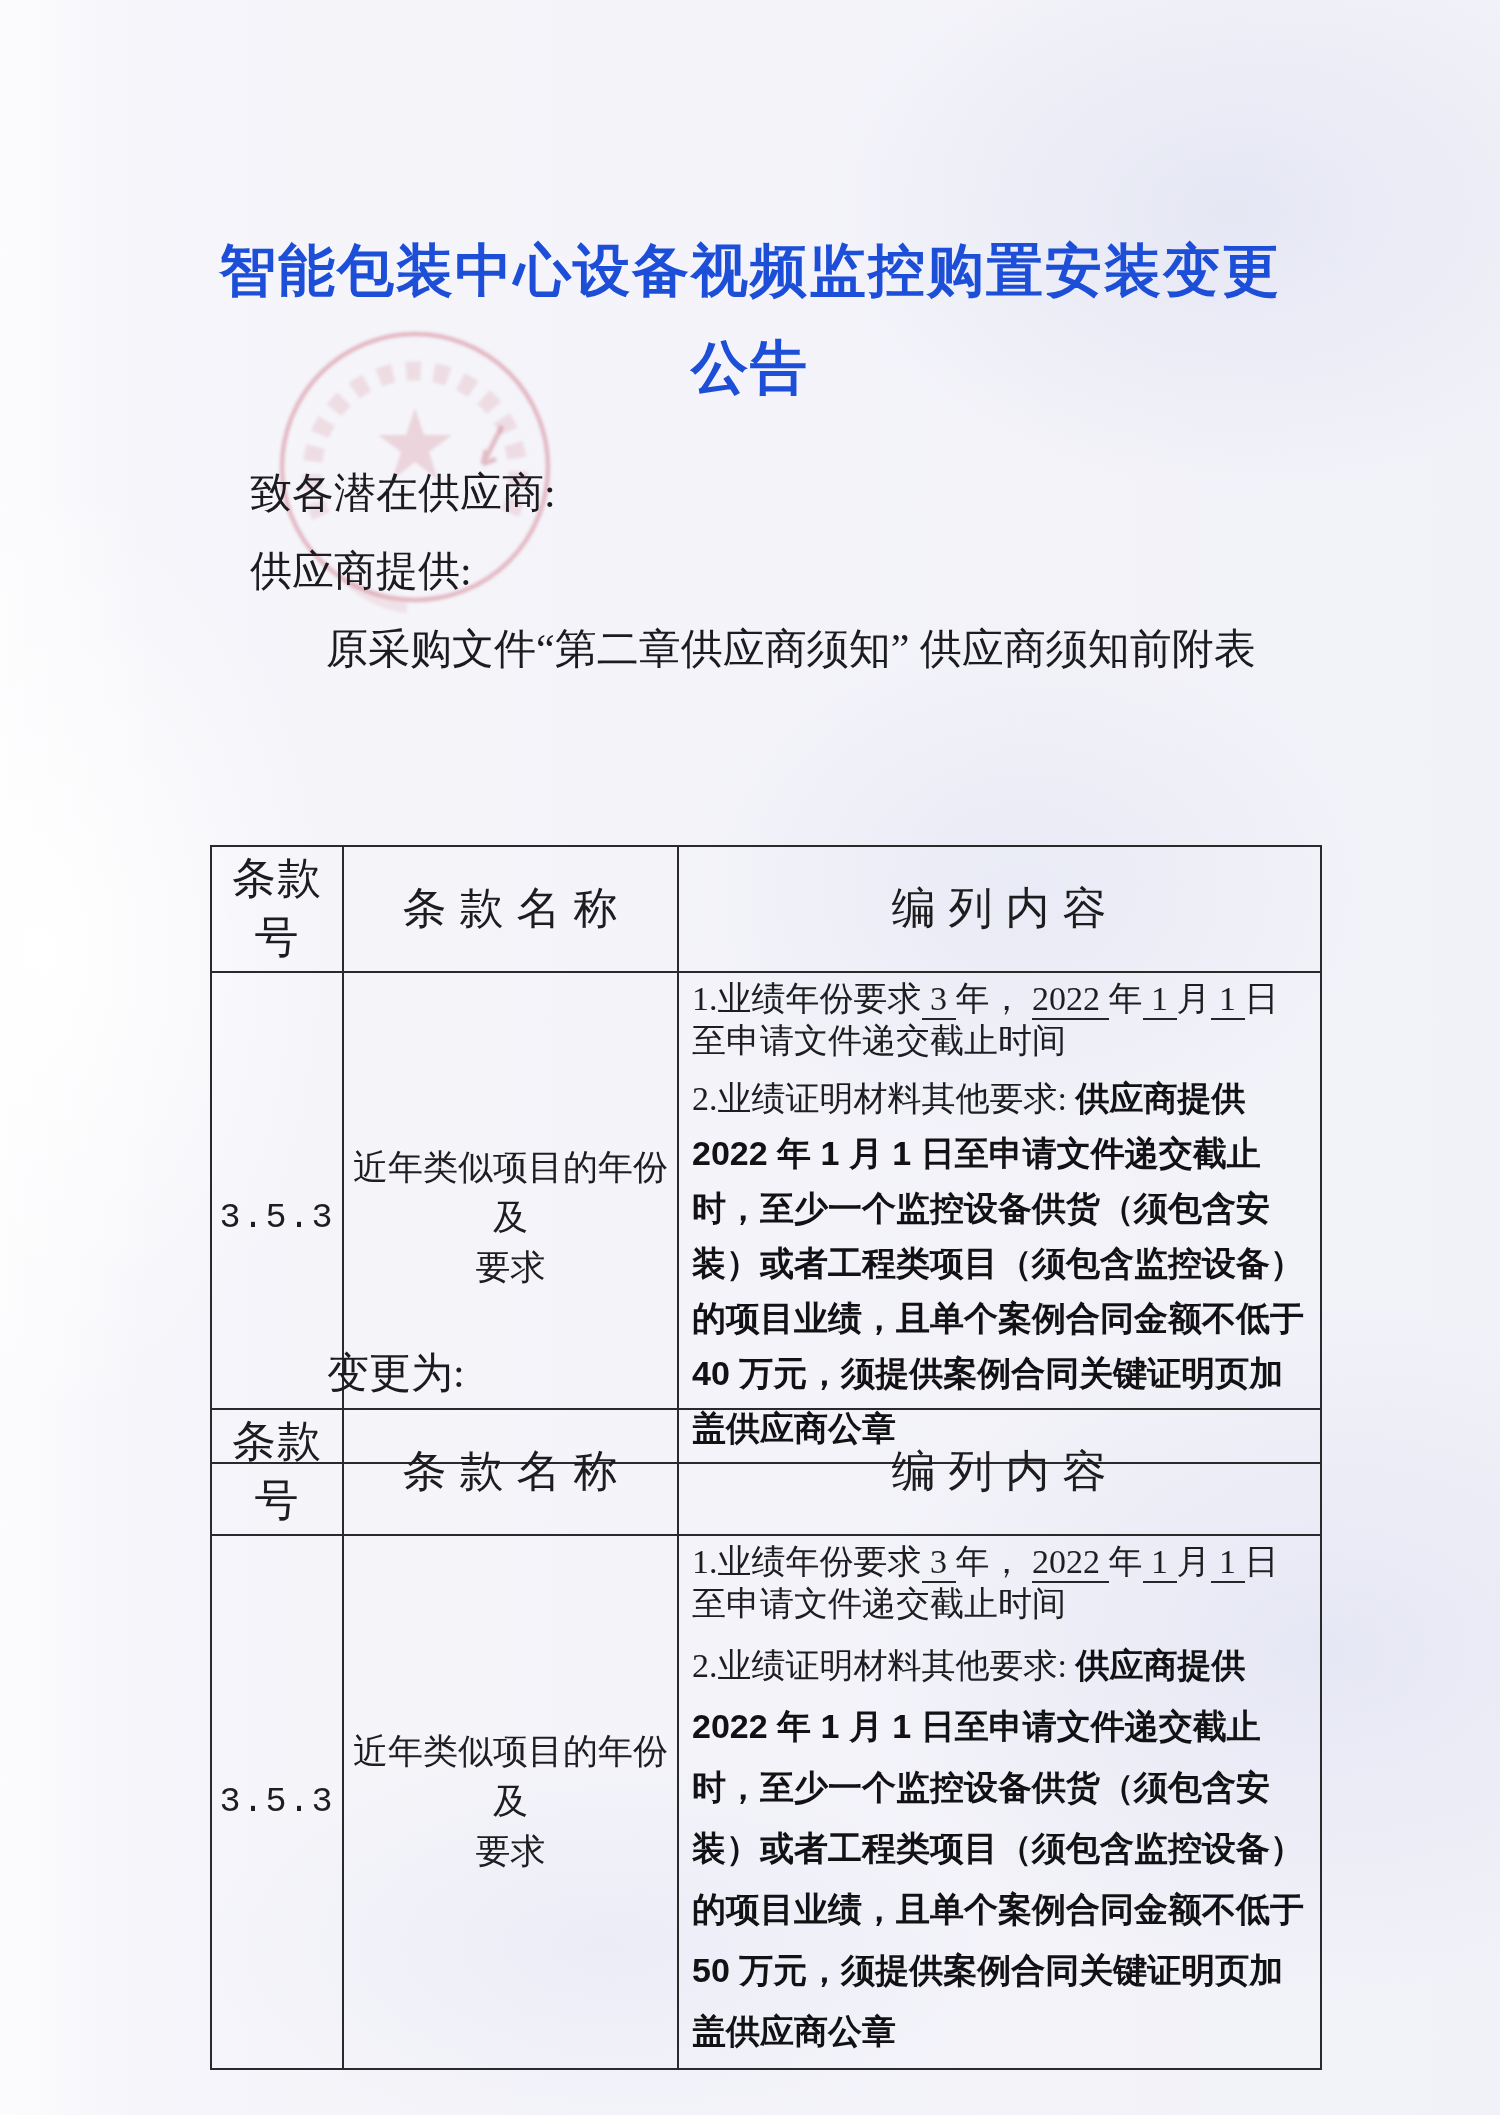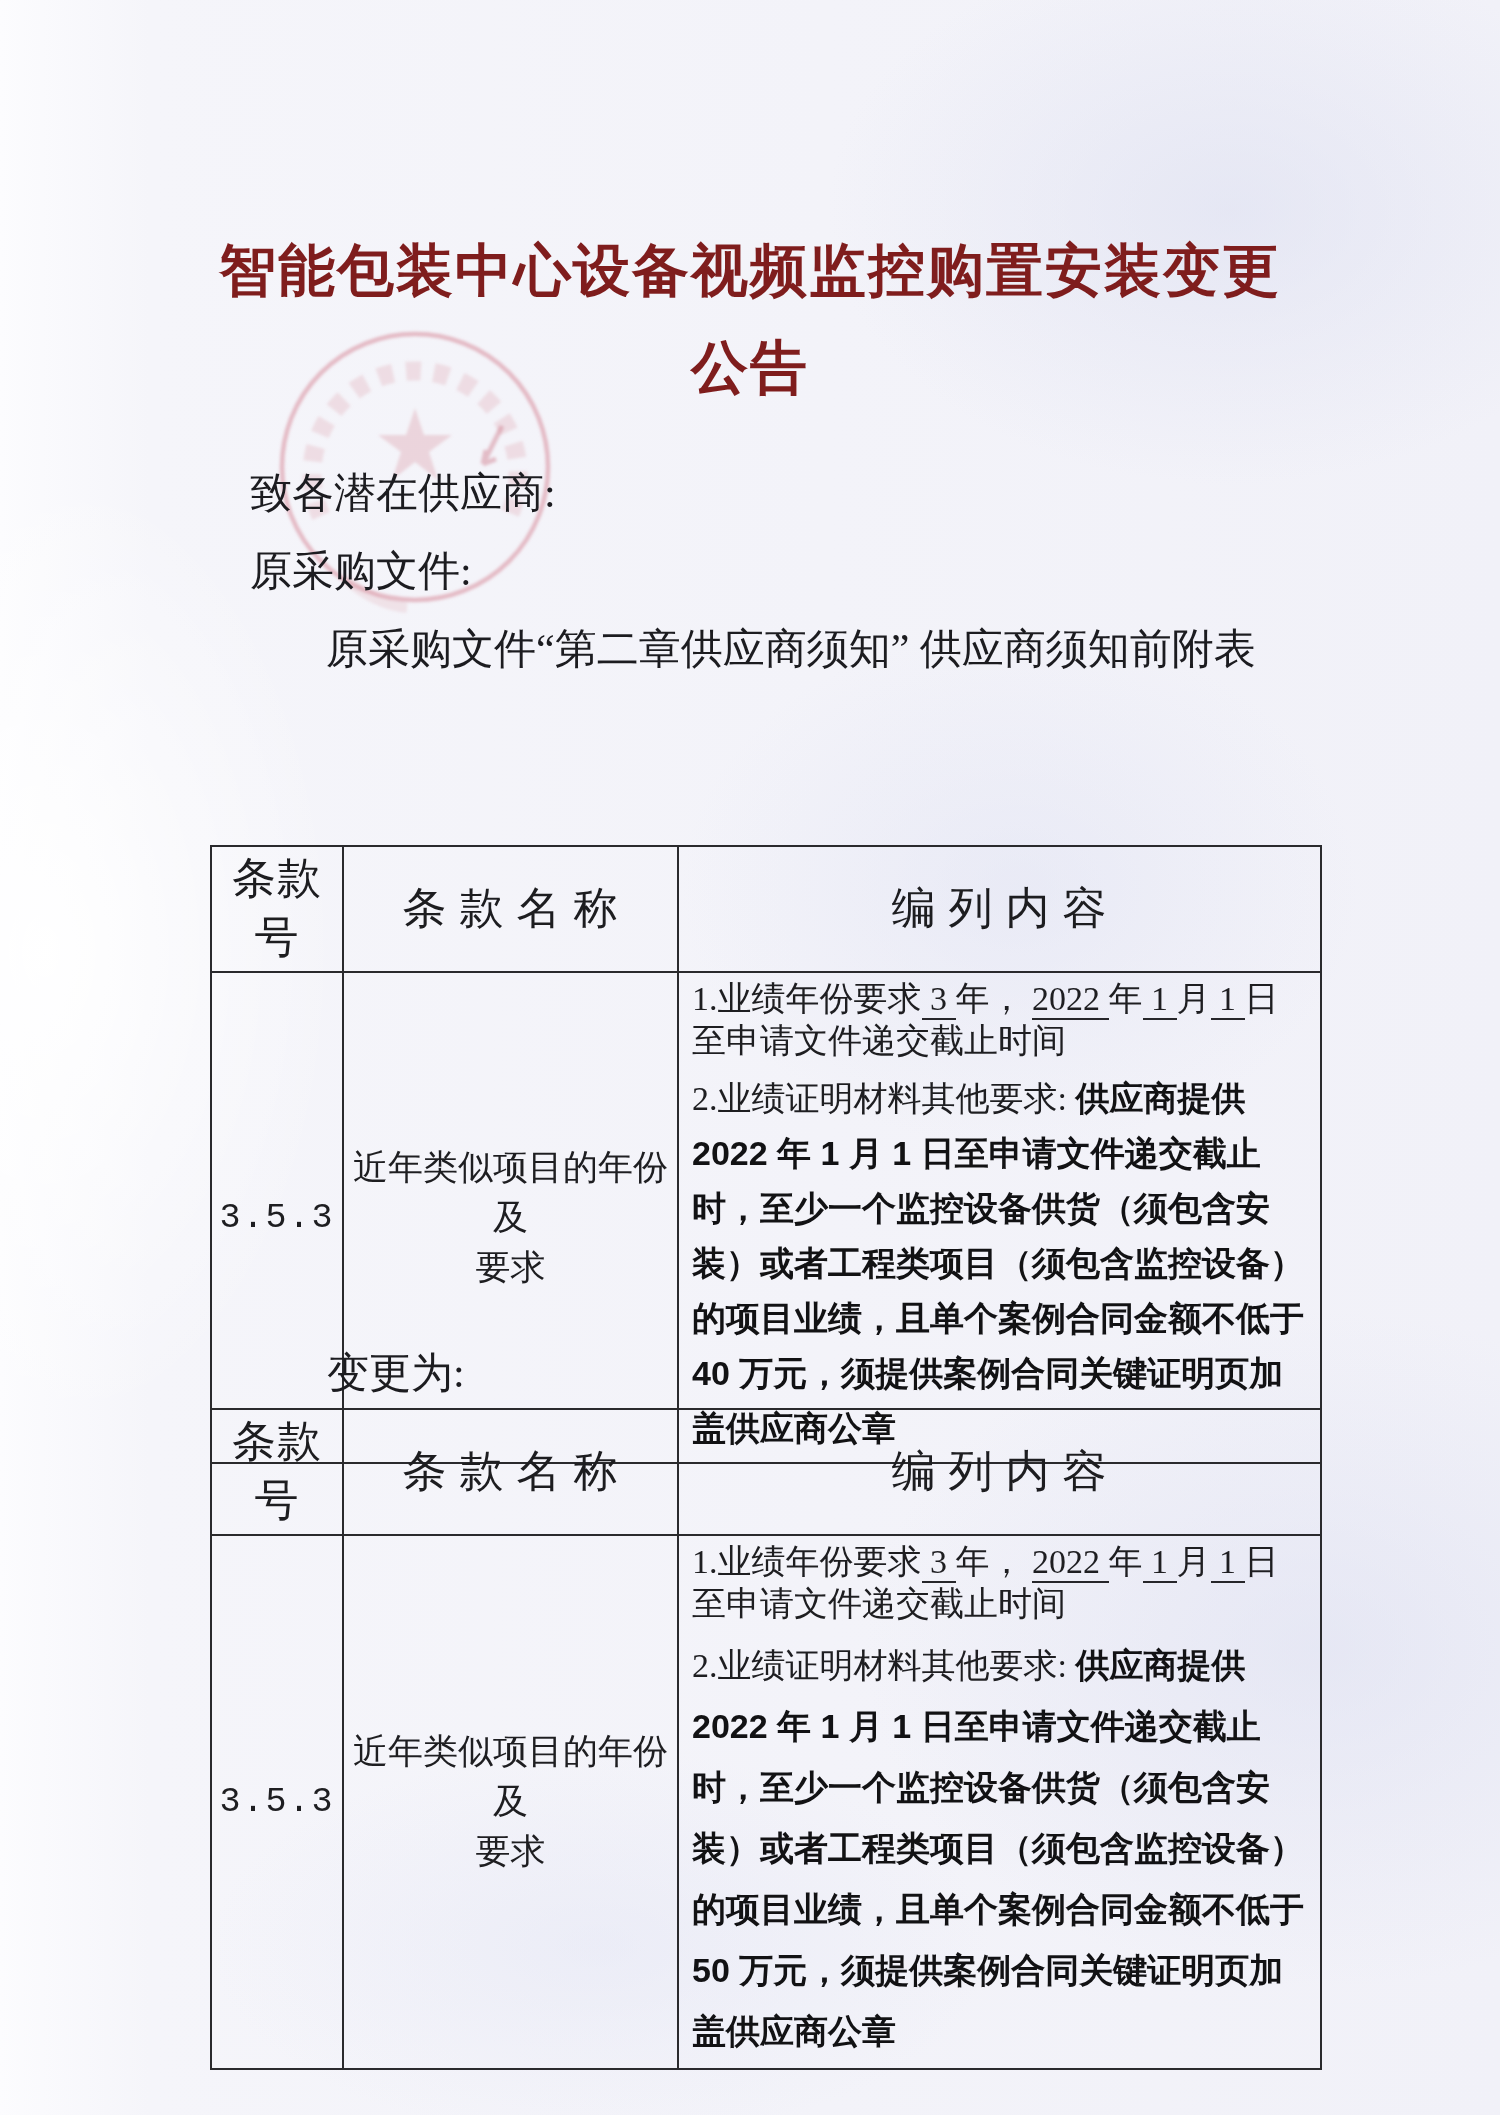--- a/index.html
+++ b/index.html
@@ -13,21 +13,21 @@
     background-image:
       radial-gradient(ellipse 620px 420px at 82% 10%, rgba(219,222,240,.55), transparent 65%),
       radial-gradient(ellipse 520px 400px at 68% 42%, rgba(221,224,242,.45), transparent 65%),
       radial-gradient(ellipse 700px 520px at 88% 78%, rgba(218,221,240,.5), transparent 65%),
       radial-gradient(ellipse 600px 300px at 40% 92%, rgba(223,226,243,.4), transparent 65%),
       radial-gradient(ellipse 420px 700px at 3% 45%, rgba(255,255,255,.95), transparent 70%),
       linear-gradient(90deg,#fcfcfe 0%,#f5f5fa 10%,#f1f1f8 100%);
   }
   .title-line{
     position:absolute;left:0;width:1500px;text-align:center;
-    font-size:57px;font-weight:600;letter-spacing:2px;color:#7f1d1d;
+    font-size:57px;font-weight:600;letter-spacing:2px;color:#1d4ed8;
     white-space:nowrap;
   }
   #title1{top:233px;}
   #title2{top:330px;}
 
   .body-lines{
     position:absolute;left:250px;top:454px;width:1140px;
     font-size:42px;color:#1c1c20;
   }
   .bline{height:78px;line-height:78px;white-space:nowrap;}
@@ -98,21 +98,21 @@
       <path d="M 70 252 q 28 26 62 30" fill="none" stroke="#dc95a2" stroke-width="10" opacity="0.20"></path>
     </g>
   </svg>
 </div>
 
 <div id="title1" class="title-line">智能包装中心设备视频监控购置安装变更</div>
 <div id="title2" class="title-line">公告</div>
 
 <div class="body-lines">
     <div class="bline">致各潜在供应商:</div>
-    <div class="bline">原采购文件:</div>
+    <div class="bline">供应商提供:</div>
     <div class="bline ind">原采购文件“第二章供应商须知” 供应商须知前附表</div>
   </div>
 
 <table id="t1" class="clause-table">
   <colgroup>
       <col class="c-no">
       <col class="c-name">
       <col class="c-content">
     </colgroup>
   <thead>

